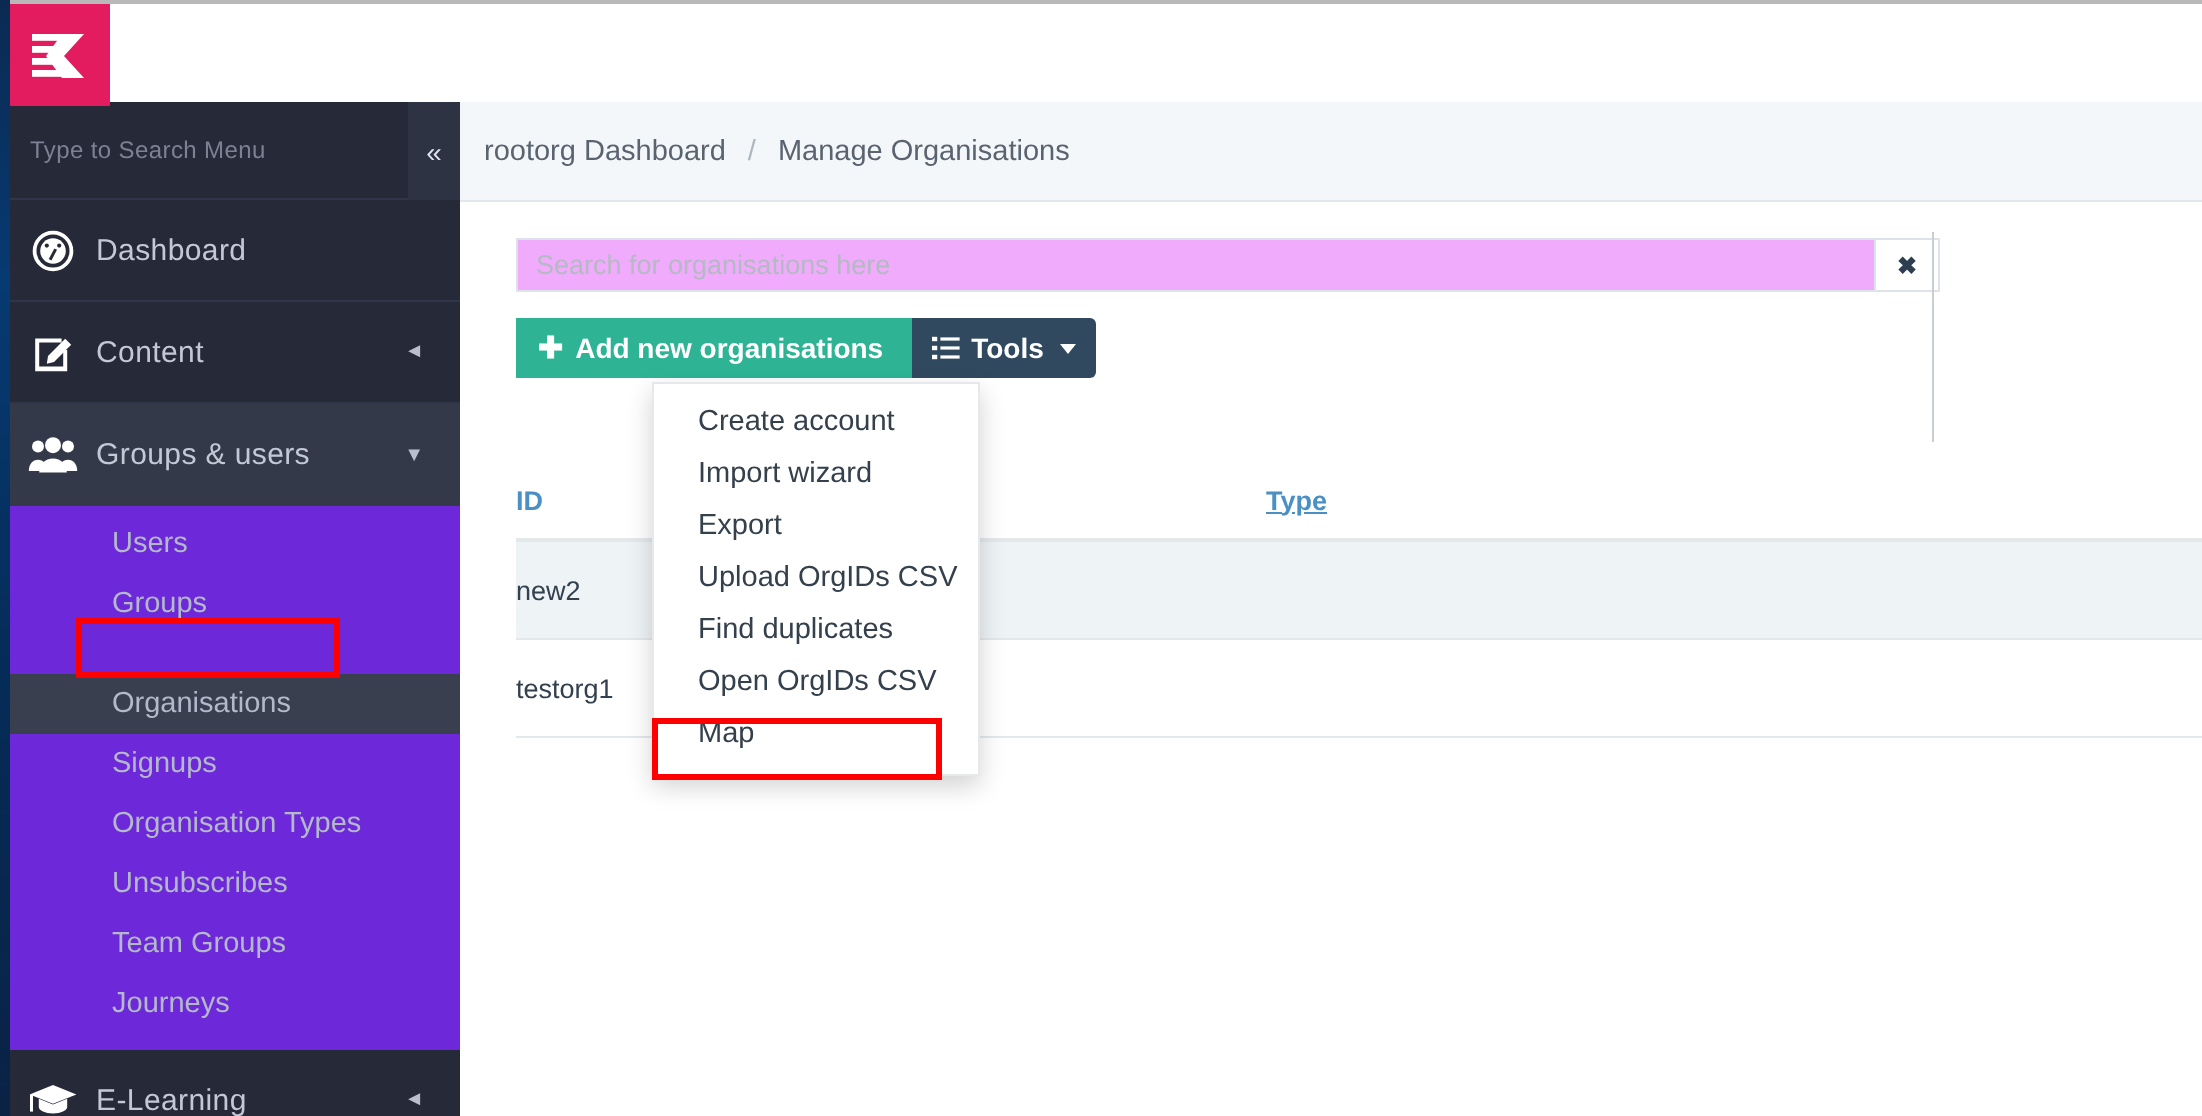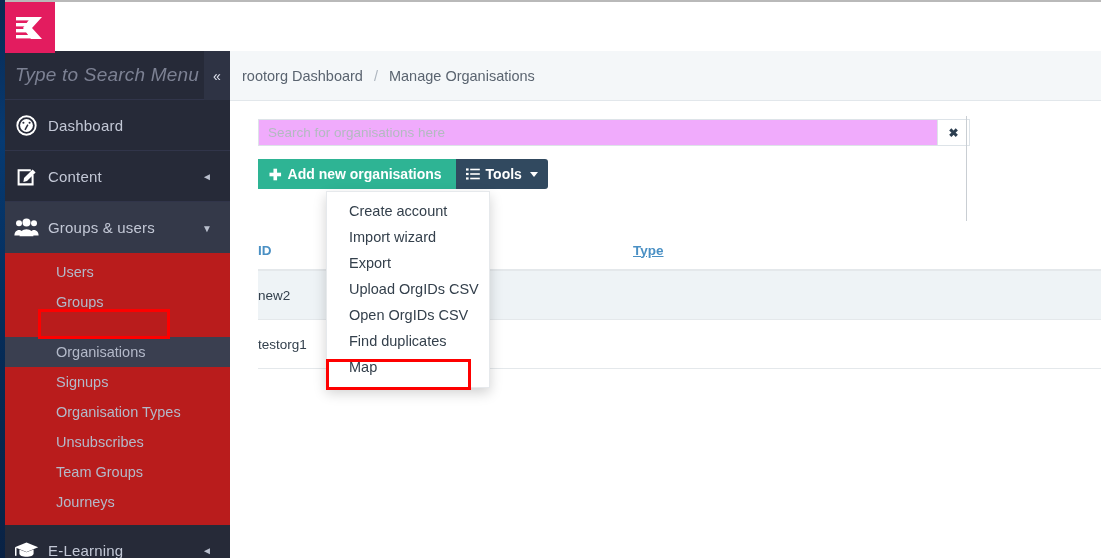--- a/index.html
+++ b/index.html
@@ -34,21 +34,21 @@
   .sidebar {
     position: absolute; left: 4px; top: 51px; width: 226px; height: 507px;
     background: #262a38; z-index: 3;
   }
   .menu-search {
     position: relative; height: 49px; background: #262a38;
     display: flex; align-items: center;
     border-bottom: 1px solid #31354a;
   }
   .menu-search .ph {
-    padding-left: 11px; color: #7c8193; font-size: 19px; letter-spacing: .2px; font-style: italic;
+    padding-left: 11px; color: #7c8193; font-size: 12px; letter-spacing: .2px;
   }
   .collapse-btn {
     position: absolute; right: 0; top: 0; width: 26px; height: 49px;
     background: #2e3344; color: #dfe3ee; font-size: 14px;
     display: flex; align-items: center; justify-content: center; cursor: pointer;
   }
 
   .nav-group { position: relative; }
   .nav-top {
     height: 51px; display: flex; align-items: center;
@@ -60,21 +60,21 @@
     color: #ffffff;
   }
   .nav-top .ico svg { display:block; }
   .nav-top .txt { letter-spacing: .2px; }
   .nav-top .caret {
     position: absolute; right: 18px; top: 50%; transform: translateY(-50%);
     font-size: 10px; color: #b9bfcd;
   }
   .nav-top.open { background: #343949; border-bottom: none; }
 
-  .sub-list { background: #b91c1c; padding: 4px 0 8px 0; }
+  .sub-list { background: #6d28d9; padding: 4px 0 8px 0; }
   .sub-item {
     height: 30px; display: flex; align-items: center;
     padding-left: 52px; color: #b3b9c9; font-size: 14.5px;
     cursor: pointer; position: relative;
   }
   .sub-item.sel { background: #3a3f50; margin-top: 20px; }
   .hl-ring {
     position: absolute; border: 3px solid #fe0000; pointer-events: none;
   }
 
@@ -353,24 +353,24 @@
     <div class="dd-item">
       <span>Import wizard</span>
     </div>
     <div class="dd-item">
       <span>Export</span>
     </div>
     <div class="dd-item">
       <span>Upload OrgIDs CSV</span>
     </div>
     <div class="dd-item">
+      <span>Find duplicates</span>
+    </div>
+    <div class="dd-item">
       <span>Open OrgIDs CSV</span>
-    </div>
-    <div class="dd-item">
-      <span>Find duplicates</span>
     </div>
     <div class="dd-item">
       <span>Map</span>
     </div>
     <div class="dd-hl"></div>
   </div>
 
 </div>
 
 </body></html>

